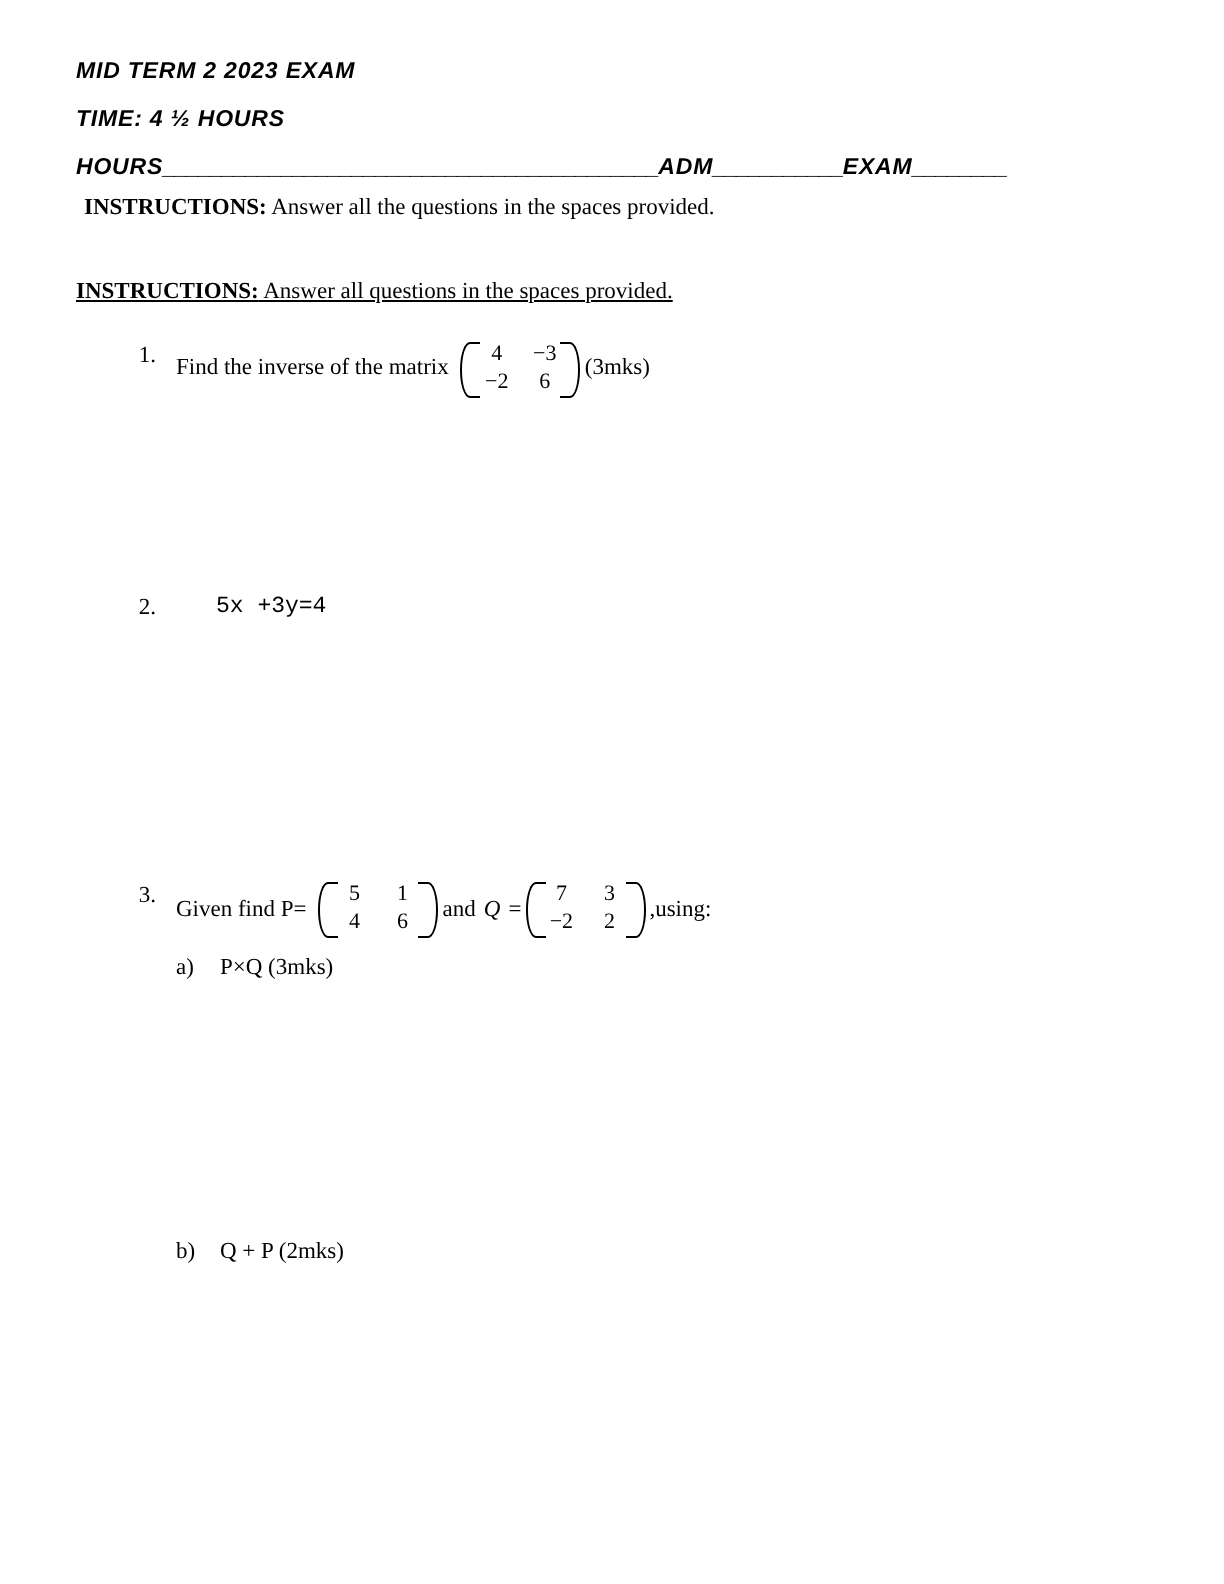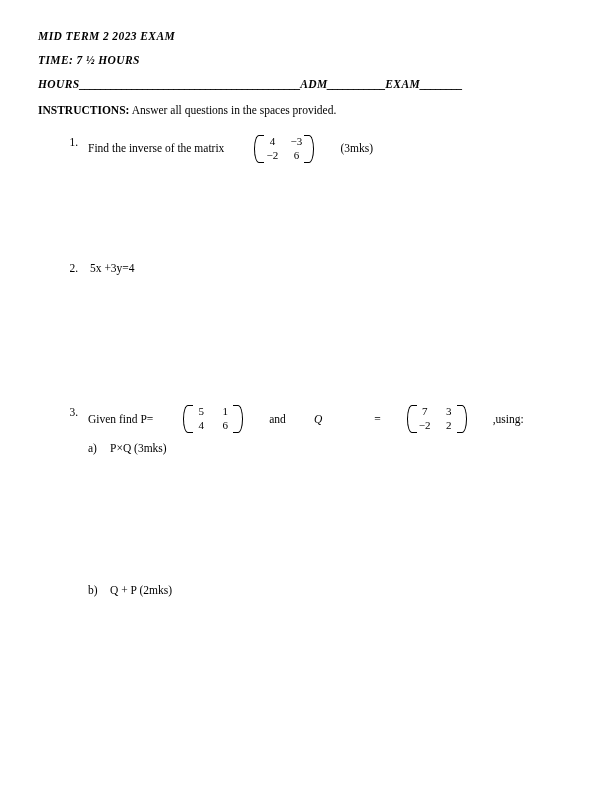--- a/index.html
+++ b/index.html
@@ -18,21 +18,21 @@
   .page {
     position: relative;
     width: 612px;
     height: 792px;
     box-sizing: border-box;
     padding: 30px 56px 0 38px;
   }
 
   
   .header-line {
-    font-family: Liberation Serif, serif;
+    font-family: Liberation Sans, sans-serif;
     font-weight: bold;
     font-style: italic;
     font-size: 11.5px;
     letter-spacing: 0.4px;
     margin: 0 0 12px 0;
     white-space: nowrap;
   }
   .header-line.name-row {
     margin-bottom: 6px;
     font-size: 11.5px;
@@ -44,22 +44,23 @@
 
   
   .instructions {
     font-size: 11.5px;
     margin: 8px 0 0 4px;
   }
   .instructions .lead {
     font-weight: bold;
   }
   .instructions-2 {
-    margin-top: 14px;
+    margin-top: 30px;
     margin-left: 0;
+    text-decoration: underline;
   }
 
   
   .qlist {
     margin-top: 18px;
   }
   .q {
     display: flex;
     align-items: flex-start;
     font-size: 11.5px;
@@ -72,36 +73,36 @@
     flex: 0 0 auto;
     font-size: 11.5px;
   }
   .q-body {
     flex: 1 1 auto;
   }
   .q-line {
     display: flex;
     align-items: center;
     flex-wrap: wrap;
-    gap: 24px;
   }
   .q-text {
     margin-right: 4px;
   }
   .sub {
     margin-top: 4px;
     display: flex;
     align-items: center;
   }
   .sub-label {
     width: 22px;
     flex: 0 0 auto;
   }
   .eqline {
-    margin-left: 2px;
+    margin-left: 20px;
+    font-family: Liberation Mono, monospace;
   }
 
   
   .matrix {
     display: inline-flex;
     align-items: center;
     vertical-align: middle;
     margin: 0 2px;
     font-size: 11px;
   }
@@ -148,26 +149,29 @@
     font-style: italic;
   }
   .gap-small { display:inline-block; width:4px; }
 </style>
 </head>
 <body>
 
 <div class="page">
 
   <div class="header-line">MID TERM 2 2023 EXAM</div>
-  <div class="header-line">TIME: 7 ½ HOURS</div>
+  <div class="header-line">TIME: 4 ½ HOURS</div>
 
   <div class="header-line name-row">
     <span>HOURS</span><span class="dots">__________________________________________</span><span>ADM</span><span class="dots">___________</span><span>EXAM</span><span class="dots">________</span>
   </div>
 
+  <div class="instructions">
+    <span class="lead">INSTRUCTIONS:</span><span> Answer all the questions in the spaces provided.</span>
+  </div>
 
   <div class="instructions instructions-2">
     <span class="lead">INSTRUCTIONS:</span><span> Answer all questions in the spaces provided.</span>
   </div>
 
   <div class="qlist">
 
     <div class="q" style="margin-top:6px;">
       <div class="q-num">1.</div>
       <div class="q-body">

